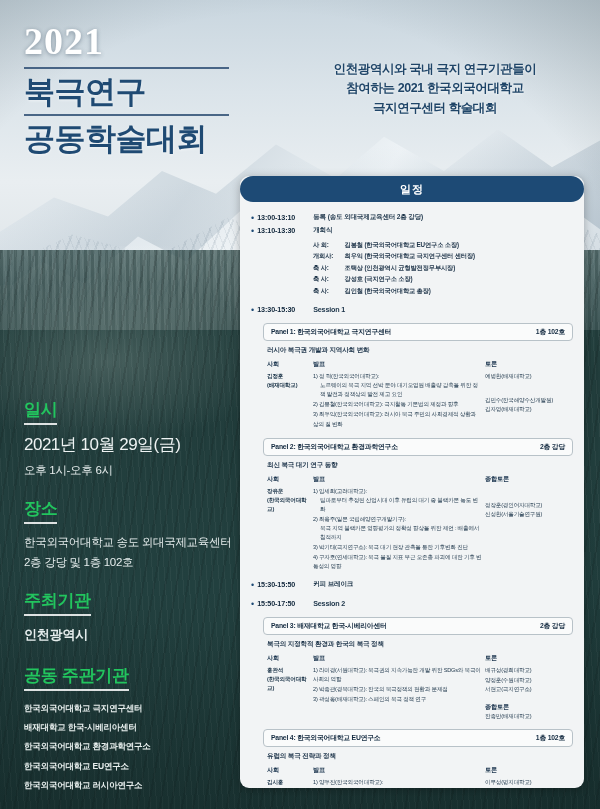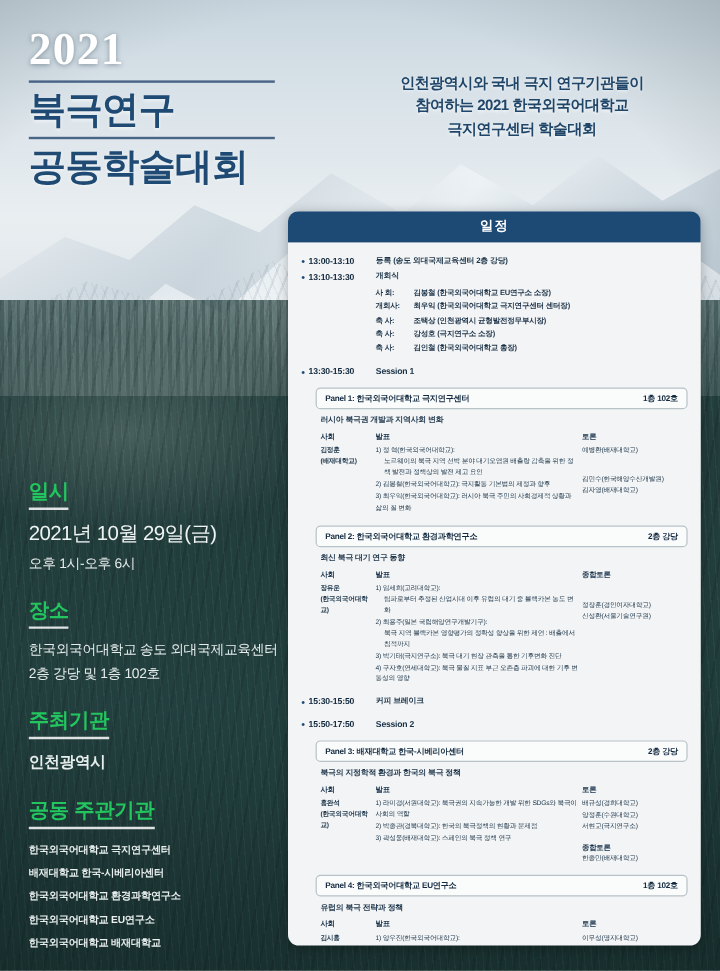--- a/index.html
+++ b/index.html
@@ -116,20 +116,21 @@
   
   .sched {
     position:absolute; left:240px; top:176px; width:344px; height:612px;
     background:#f2f4f5; border-radius:9px; overflow:hidden; z-index:7;
     box-shadow:0 2px 10px rgba(0,0,0,.28);
   }
   .sched-head {
     height:26px; background:#1d4a75; color:#fff;
     font-size:11px; font-weight:bold; text-align:center; line-height:26px;
     letter-spacing:1px;
+    border-radius:13px;
   }
   .sched-body { padding:11px 11px 8px 11px; }
 
   .tl-row { display:flex; align-items:flex-start; margin-bottom:2px; }
   .bullet { color:#1d4a75; font-size:9px; line-height:11px; margin-right:3px; }
   .tl-time { font-size:7.2px; font-weight:bold; color:#10263b; white-space:nowrap; letter-spacing:-0.1px; }
   .tl-label { font-size:6.6px; font-weight:bold; color:#1b3348; margin-left:18px; letter-spacing:-0.2px; }
   .tl-label.big { font-size:7.2px; }
 
   .cer-list { margin:2px 0 0 62px; }
@@ -216,21 +217,21 @@
       <div class="info-line sm">인천광역시</div>
     </div>
 
     <div class="info-block">
       <div class="info-head">공동 주관기관</div>
       <ul class="org-list">
         <li>한국외국어대학교 극지연구센터</li>
         <li>배재대학교 한국-시베리아센터</li>
         <li>한국외국어대학교 환경과학연구소</li>
         <li>한국외국어대학교 EU연구소</li>
-        <li>한국외국어대학교 배재대학교</li>
+        <li>한국외국어대학교 러시아연구소</li>
       </ul>
     </div>
 
     <div class="info-block">
       <div class="info-head">후원기관</div>
       
     </div>
 
   </div>
 

